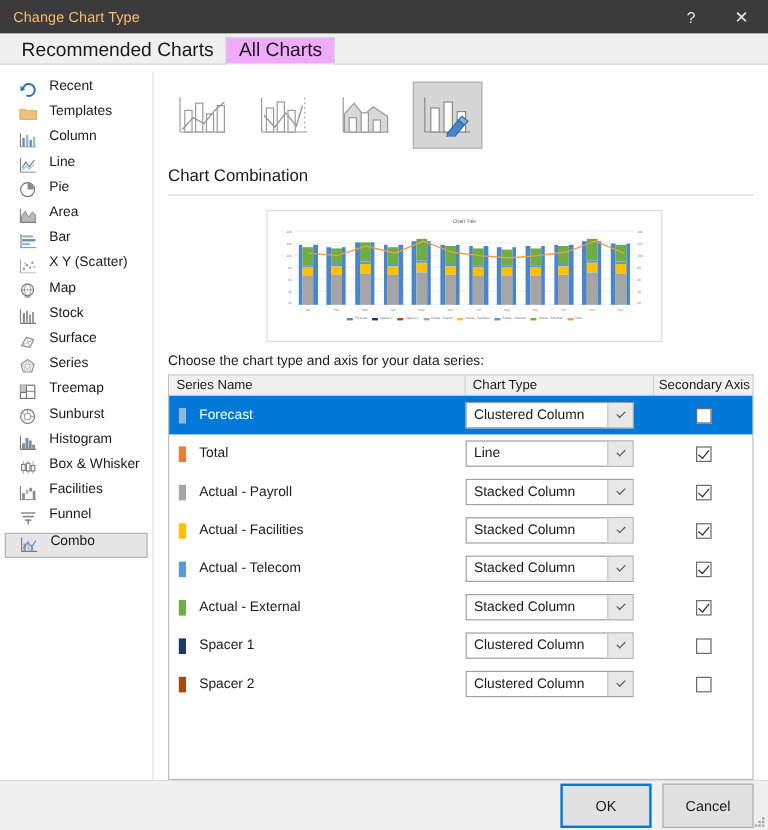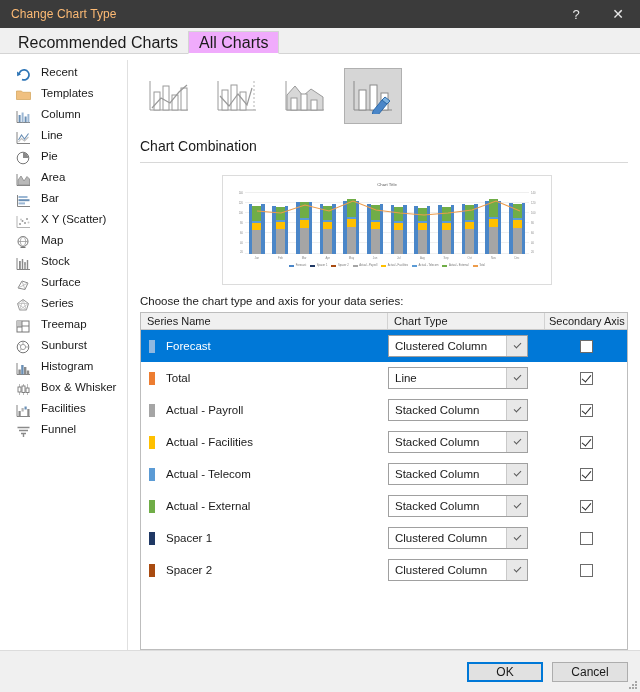--- a/index.html
+++ b/index.html
@@ -310,21 +310,21 @@
     background: #f0f0f0;
     border-top: 1px solid #dcdcdc;
     display: flex;
     align-items: center;
     justify-content: flex-end;
     padding-right: 12px;
     gap: 9px;
     position: relative;
   }
   .btn {
-    width: 76px; height: 20px;
+    width: 76px; height: 37px;
     font-size: 12px;
     color: #1a1a1a;
     display: flex; align-items: center; justify-content: center;
     background: #e1e1e1;
     border: 1px solid #adadad;
   }
   .btn.primary {
     background: #e1e1e1;
     border: 2px solid #0078d7;
   }
@@ -563,20 +563,32 @@
 
       <div class="side-item">
         <span class="side-ico">
           <svg width="15" height="13" viewBox="0 0 15 13">
               <path d="M1.5 2.5 L13.5 2.5 M3 5.5 L12 5.5 M5 8.5 L10 8.5 M7.5 8.5 L7.5 12" stroke="#8a8a8a" stroke-width="1.4" fill="none"></path>
             </svg>
         </span>
         <span>Funnel</span>
       </div>
 
+      <div class="side-item selected">
+        <span class="side-ico">
+          <svg width="15" height="13" viewBox="0 0 15 13">
+              <path d="M1 12.5 L14 12.5 M1 1 L1 12.5" stroke="#777" stroke-width="0.9" fill="none"></path>
+              <rect x="2.6" y="6" width="2" height="6.3" fill="#9a9a9a"></rect>
+              <rect x="5.6" y="3.5" width="2" height="8.8" fill="#c4c4c4"></rect>
+              <rect x="8.6" y="7" width="2" height="5.3" fill="#9a9a9a"></rect>
+              <polyline points="2.5,10 6,5 9.5,8.5 13,3.5" fill="none" stroke="#6a8fb5" stroke-width="1"></polyline>
+            </svg>
+        </span>
+        <span>Combo</span>
+      </div>
 
     </div>
 
     <div class="content">
 
       <div class="thumbrow">
 
         <div class="thumb">
           <svg width="44" height="36" viewBox="0 0 44 36">
             <path d="M3 32 L41 32 M3 3 L3 32" stroke="#9a9a9a" stroke-width="1" fill="none"></path>

